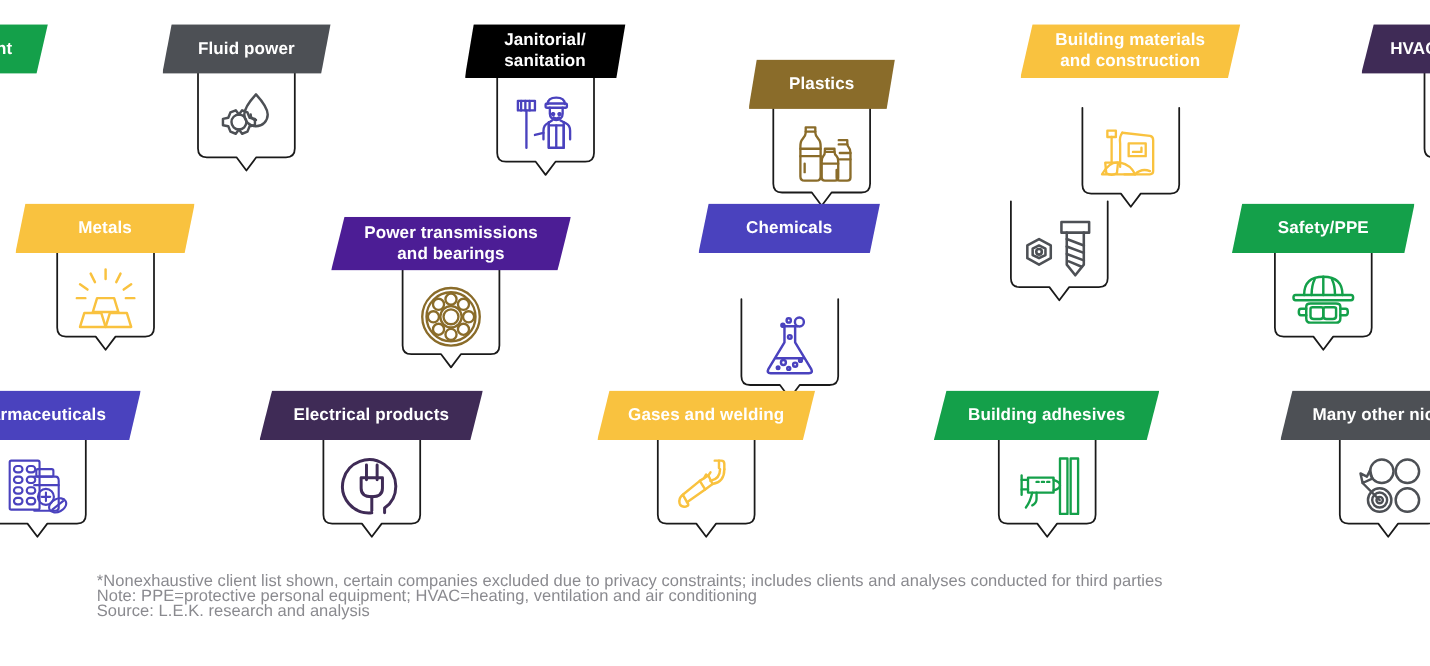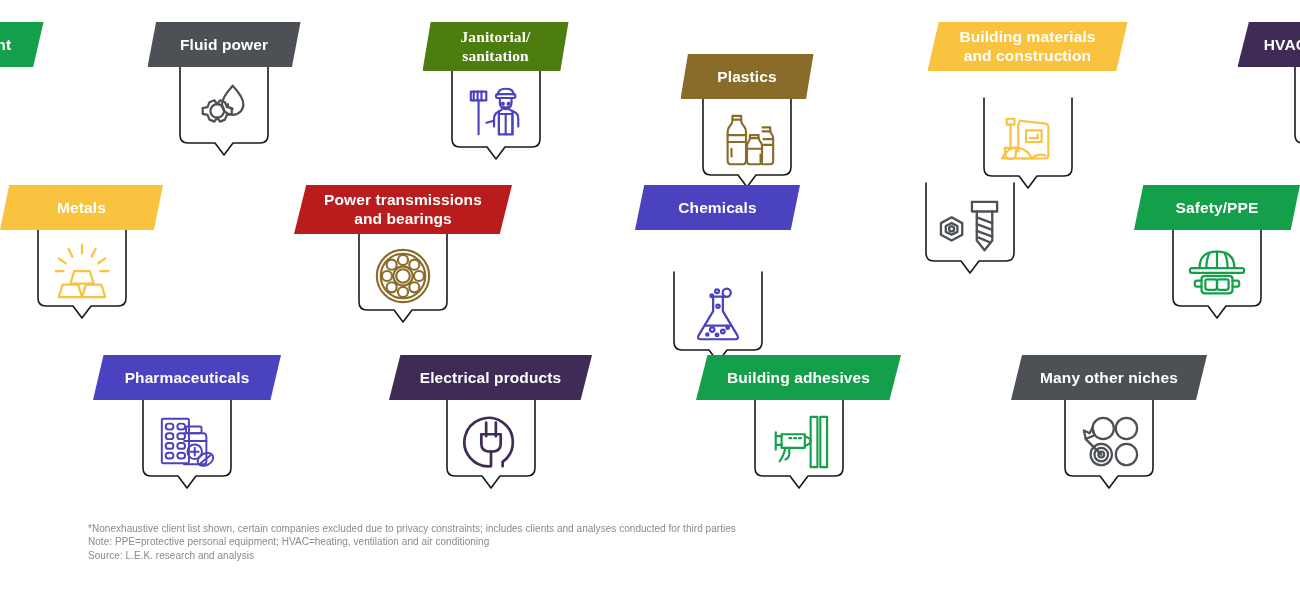--- a/index.html
+++ b/index.html
@@ -22,21 +22,21 @@
   .row {
     position: absolute;
     left: 0;
     width: 1300px;
     display: flex;
     justify-content: center;
     align-items: flex-start;
   }
 
   .row-1 { top: 22px; }
-  .row-2 { top: 185px; justify-content: space-between; }
+  .row-2 { top: 185px; }
   .row-3 { top: 355px; }
 
   .cell {
     position: relative;
     display: flex;
     flex-direction: column;
     align-items: center;
   }
 
   
@@ -99,21 +99,21 @@
     margin-top: -4px;
   }
 
   .icon-holder svg { width: 100%; height: 100%; display: block; }
 
   
   .footnotes {
     position: absolute;
     left: 88px;
     top: 522px;
-    font-size: 10px;
+    font-size: 15px;
     line-height: 13.4px;
     color: #8a8a8f;
     font-family: "Liberation Sans", sans-serif;
     letter-spacing: 0.04px;
   }
   .footnotes div { white-space: nowrap; }
 </style>
 </head>
 <body>
 
@@ -137,21 +137,21 @@
     <path d="M25 27 L28 23 L33 25 L35 30 L40 31 L40 37 L35 38 L33 43 L28 45 L25 41"></path>
     <circle cx="25" cy="34" r="7"></circle>
     <path d="M41 8 Q52 20 52 27 A11 11 0 0 1 30 27 Q30 20 41 8 Z"></path>
     <path d="M36 27 A5 5 0 0 0 41 32"></path>
   </svg>
             </div>
           </div>
         </div>
       </div>
       <div class="cell" style="margin-right: 112px;">
-        <div class="banner two-line" style="background: #4d7c0f; width: 146px; font-family: Liberation Serif, serif;">Janitorial/
+        <div class="banner two-line" style="background: #000000; width: 146px;">Janitorial/
 sanitation</div>
         <div class="bubble-wrap">
           <div class="bubble">
             <svg class="frame" viewBox="0 0 94 92" preserveAspectRatio="none" fill="none" stroke="#1A1A1A" stroke-width="1.6" stroke-linejoin="round" stroke-linecap="round" vector-effect="non-scaling-stroke">
       <path d="M3 0 L3 70 Q3 78 11 78 L38 78 L47 90 L56 78 L83 78 Q91 78 91 70 L91 0" vector-effect="non-scaling-stroke"></path>
   </svg>
             <div class="icon-holder" style="color: rgb(74, 66, 190);">
               <svg viewBox="0 0 64 64" fill="none" stroke="currentColor" stroke-width="2.2" stroke-linecap="round" stroke-linejoin="round">
     <rect x="6" y="10" width="16" height="9"></rect>
     <path d="M9 10 L9 19 M13 10 L13 19 M17 10 L17 19"></path>
@@ -242,21 +242,21 @@
     <path d="M32 4 L32 13 M18 8 L22 16 M46 8 L42 16 M8 18 L15 23 M56 18 L49 23 M5 31 L13 31 M59 31 L51 31"></path>
     <path d="M24 31 L40 31 L44 44 L20 44 Z"></path>
     <path d="M12 45 L28 45 L32 58 L8 58 Z"></path>
     <path d="M36 45 L52 45 L56 58 L32 58 Z"></path>
   </svg>
             </div>
           </div>
         </div>
       </div>
       <div class="cell" style="margin-right: 116px;">
-        <div class="banner two-line" style="background: #b91c1c; width: 218px;">Power transmissions
+        <div class="banner two-line" style="background: #4c1d95; width: 218px; margin-top: 12px;">Power transmissions
 and bearings</div>
         <div class="bubble-wrap">
           <div class="bubble">
             <svg class="frame" viewBox="0 0 94 92" preserveAspectRatio="none" fill="none" stroke="#1A1A1A" stroke-width="1.6" stroke-linejoin="round" stroke-linecap="round" vector-effect="non-scaling-stroke">
       <path d="M3 0 L3 70 Q3 78 11 78 L38 78 L47 90 L56 78 L83 78 Q91 78 91 70 L91 0" vector-effect="non-scaling-stroke"></path>
   </svg>
             <div class="icon-holder" style="color: rgb(138, 108, 42);">
               <svg viewBox="0 0 64 64" fill="none" stroke="currentColor" stroke-width="2.2" stroke-linecap="round" stroke-linejoin="round">
     <circle cx="32" cy="32" r="27"></circle>
     <circle cx="32" cy="32" r="23"></circle>
@@ -385,20 +385,43 @@
               <svg viewBox="0 0 64 64" fill="none" stroke="currentColor" stroke-width="2.8" stroke-linecap="round" stroke-linejoin="round">
     <path d="M32 57 A25 25 0 1 1 44 52.5 L44 57"></path>
     <path d="M27 12 L27 26 M37 12 L37 26"></path>
     <path d="M22 24 L42 24 L42 34 Q42 42 32 42 Q22 42 22 34 Z"></path>
     <path d="M32 42 L32 55"></path>
   </svg>
             </div>
           </div>
         </div>
       </div>
+      <div class="cell" style="margin-right: 108px;">
+        <div class="banner" style="background: rgb(249, 194, 63); width: 198px;">Gases and welding</div>
+        <div class="bubble-wrap">
+          <div class="bubble">
+            <svg class="frame" viewBox="0 0 94 92" preserveAspectRatio="none" fill="none" stroke="#1A1A1A" stroke-width="1.6" stroke-linejoin="round" stroke-linecap="round" vector-effect="non-scaling-stroke">
+      <path d="M3 0 L3 70 Q3 78 11 78 L38 78 L47 90 L56 78 L83 78 Q91 78 91 70 L91 0" vector-effect="non-scaling-stroke"></path>
+  </svg>
+            <div class="icon-holder" style="color: rgb(249, 194, 63);">
+              <svg viewBox="0 0 64 64" fill="none" stroke="currentColor" stroke-width="2.3" stroke-linecap="round" stroke-linejoin="round">
+    <path d="M40 8 L46 8 Q49 8 49 11 L49 16"></path>
+    <path d="M44 8 L44 15"></path>
+    <path d="M49 16 Q49 28 38 30"></path>
+    <path d="M45 16 Q45 25 36 27"></path>
+    <path d="M38 30 L34 22 L26 27 L31 35 Z"></path>
+    <path d="M31 35 L14 47"></path>
+    <path d="M26 27 L10 40"></path>
+    <path d="M10 40 Q6 43 7 48 Q8 52 13 51 Q17 50 14 47 Z"></path>
+    <path d="M34 22 L36 19 M30 24.5 L32 21"></path>
+  </svg>
+            </div>
+          </div>
+        </div>
+      </div>
       <div class="cell" style="margin-right: 110px;">
         <div class="banner" style="background: rgb(20, 160, 74); width: 205px;">Building adhesives</div>
         <div class="bubble-wrap">
           <div class="bubble">
             <svg class="frame" viewBox="0 0 94 92" preserveAspectRatio="none" fill="none" stroke="#1A1A1A" stroke-width="1.6" stroke-linejoin="round" stroke-linecap="round" vector-effect="non-scaling-stroke">
       <path d="M3 0 L3 70 Q3 78 11 78 L38 78 L47 90 L56 78 L83 78 Q91 78 91 70 L91 0" vector-effect="non-scaling-stroke"></path>
   </svg>
             <div class="icon-holder" style="color: rgb(20, 160, 74);">
               <svg viewBox="0 0 64 64" fill="none" stroke="currentColor" stroke-width="2.2" stroke-linecap="round" stroke-linejoin="round">
     <rect x="44" y="6" width="7" height="52"></rect>

